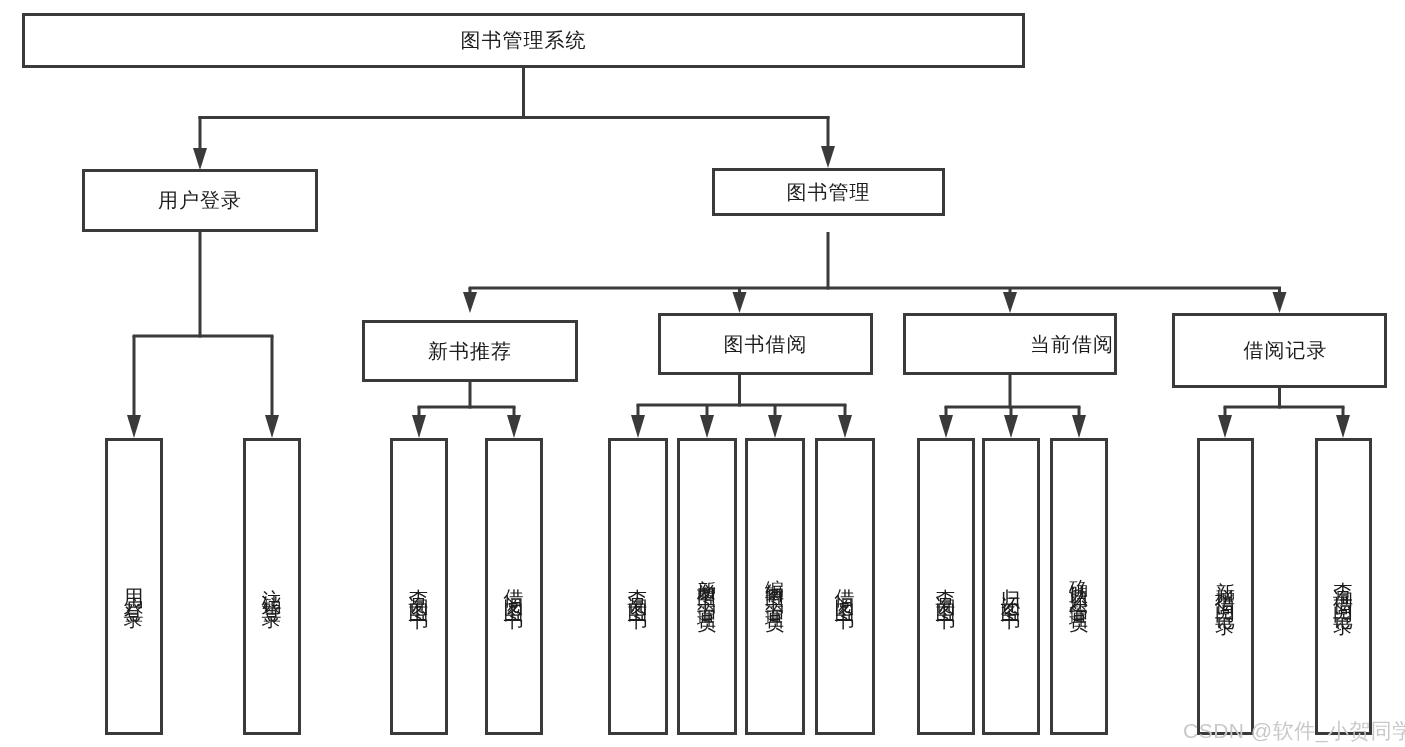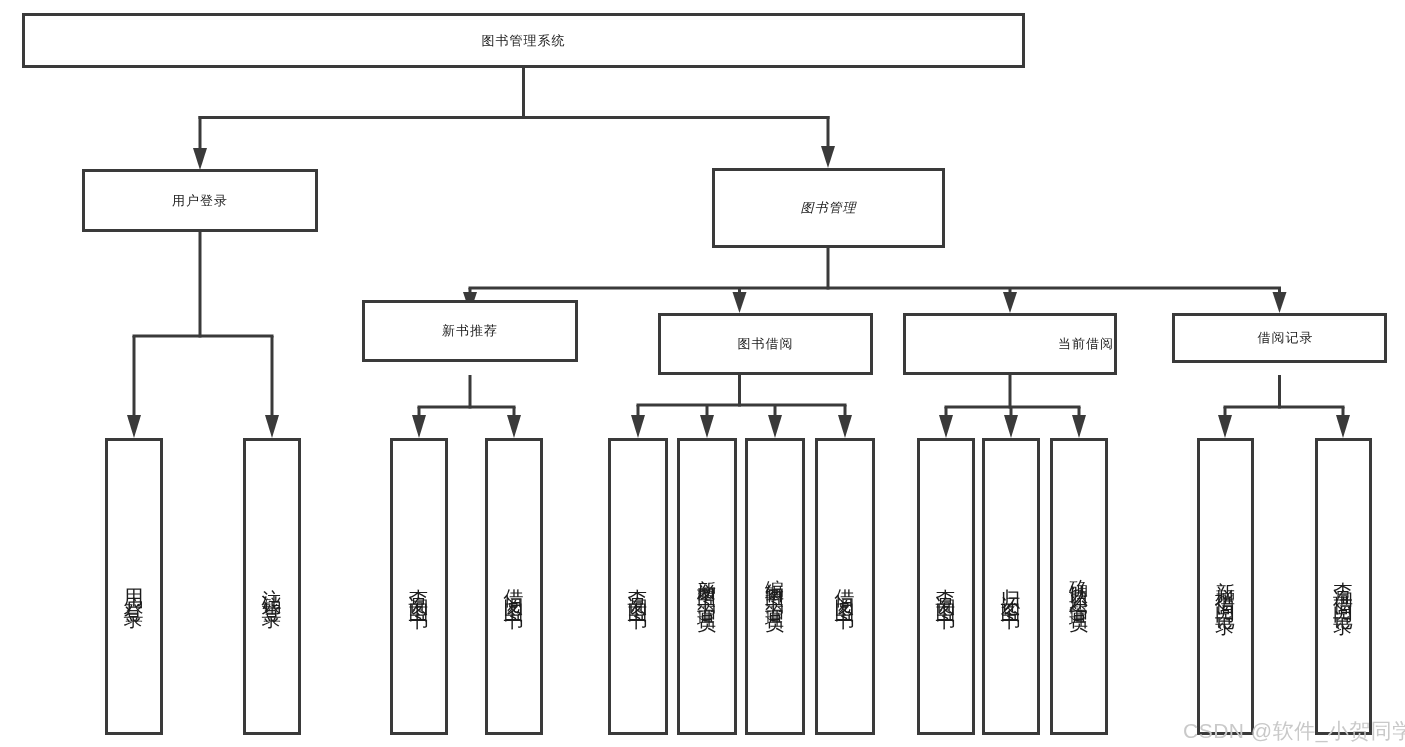--- a/index.html
+++ b/index.html
@@ -15,21 +15,21 @@
   }
   .connectors{position:absolute;left:0;top:0;z-index:1;}
   .connectors line{stroke:var(--line);stroke-width:3;}
   .connectors polygon{fill:var(--line);}
   .node{
     position:absolute;z-index:2;background:var(--background);
     border:3px solid var(--line);box-sizing:border-box;
     display:flex;align-items:center;justify-content:center;
     color:var(--text);
   }
-  .hbox .label{font-size:13px;letter-spacing:1px;white-space:nowrap;}
+  .hbox .label{font-size:20px;letter-spacing:1px;white-space:nowrap;}
   .vbox{width:58px;height:297px;}
   .vbox .vlabel{
     writing-mode:vertical-rl;font-size:20px;letter-spacing:7px;
     line-height:1;white-space:nowrap;
   }
   .vbox .vlabel.long{letter-spacing:5px;font-size:19px;}
   .watermark{
     position:absolute;z-index:5;left:1183px;top:717px;
     font-size:21px;color:var(--watermark);white-space:nowrap;
     letter-spacing:0.5px;
@@ -116,34 +116,34 @@
     </g>
   </svg>
 
   <div class="node hbox" style="left:22px;top:13px;width:1003px;height:55px;">
     <span class="label">图书管理系统</span>
   </div>
 
   <div class="node hbox" style="left:82px;top:169px;width:236px;height:63px;">
     <span class="label">用户登录</span>
   </div>
-  <div class="node hbox" style="left:712px;top:168px;width:233px;height:80px;font-style:italic;">
+  <div class="node hbox" style="left:712px;top:168px;width:233px;height:48px;">
     <span class="label">图书管理</span>
   </div>
 
-  <div class="node hbox" style="left:362px;top:300px;width:216px;height:62px;">
+  <div class="node hbox" style="left:362px;top:320px;width:216px;height:62px;">
     <span class="label">新书推荐</span>
   </div>
   <div class="node hbox" style="left:632px;top:313px;width:215px;height:62px;margin-left:26px;">
     <span class="label">图书借阅</span>
   </div>
   <div class="node hbox" style="left:903px;top:313px;width:214px;height:62px;justify-content:flex-end;">
     <span class="label">当前借阅</span>
   </div>
-  <div class="node hbox" style="left:1172px;top:313px;width:215px;height:50px;padding-left:12px;">
+  <div class="node hbox" style="left:1172px;top:313px;width:215px;height:75px;padding-left:12px;">
     <span class="label">借阅记录</span>
   </div>
 
   <div class="node vbox" style="left:105px;top:438px;">
     <span class="vlabel">用户登录</span>
   </div>
   <div class="node vbox" style="left:243px;top:438px;">
     <span class="vlabel">注销登录</span>
   </div>
 

